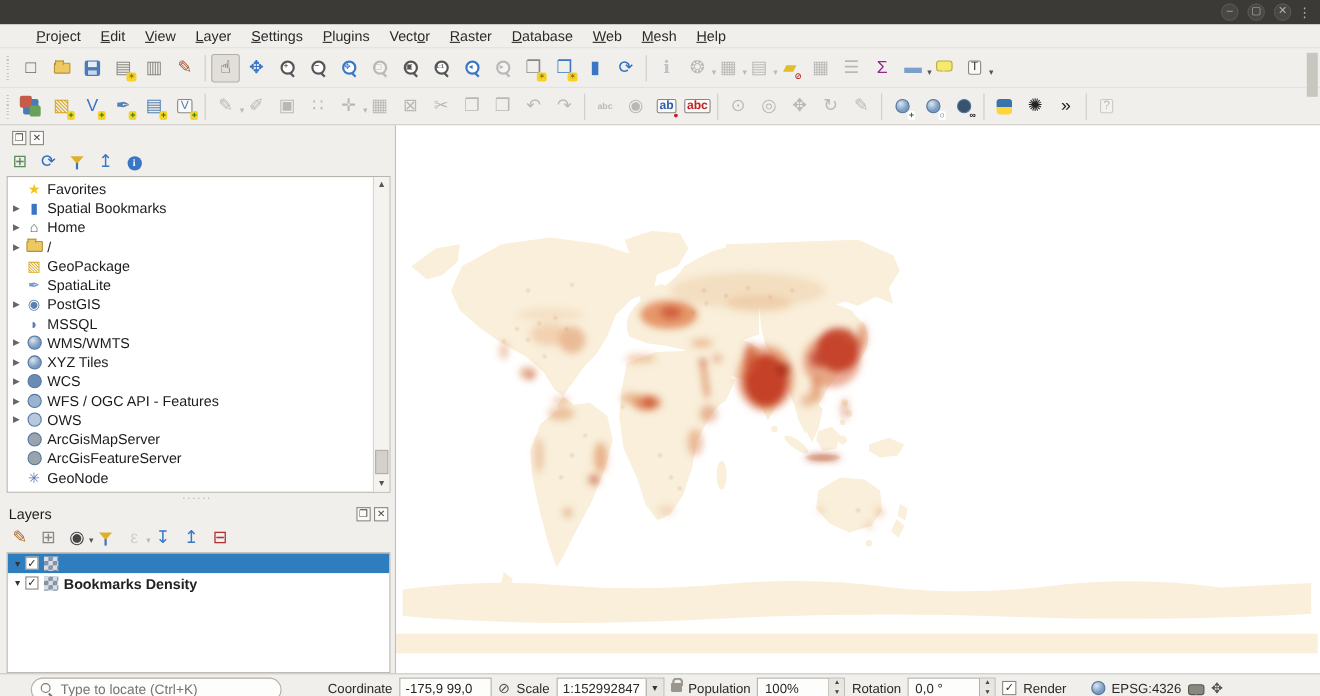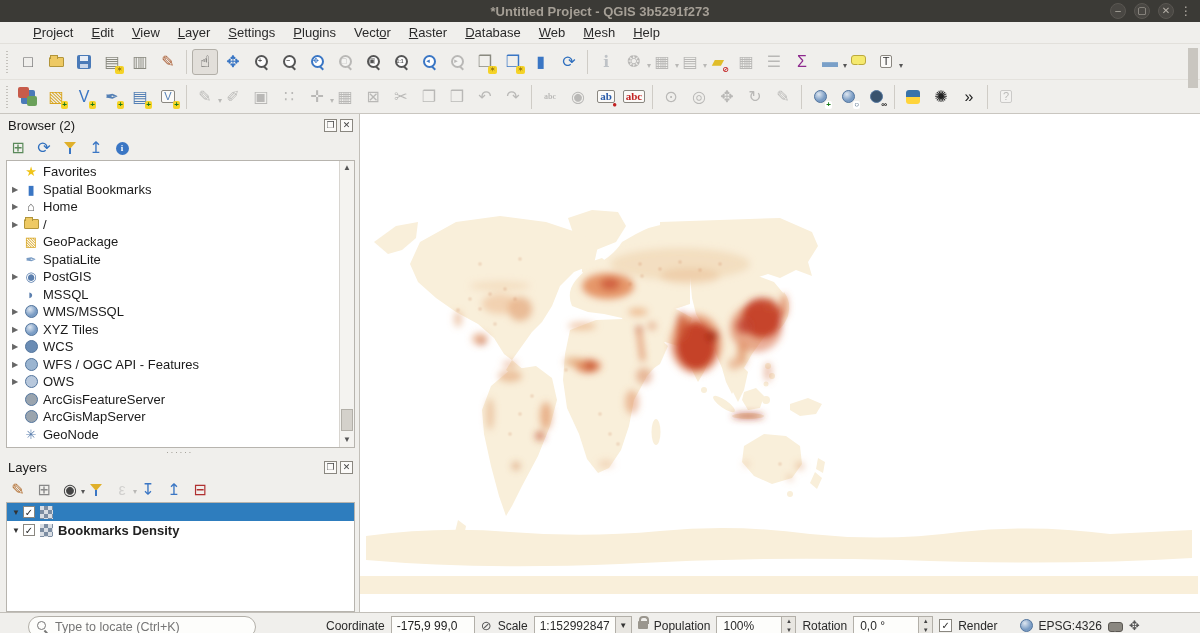--- a/index.html
+++ b/index.html
@@ -26,21 +26,21 @@
   .toolbar.row2 { height:34px; border-bottom:1px solid #c9c6c0; }
   .tb-grip { width:8px; height:22px; margin:0 2px;
     background:repeating-linear-gradient(0deg,#b9b6b0 0 1px,transparent 1px 3px);
     background-size:2px 100%; background-position:2px 0; background-repeat:repeat-y; opacity:.8; }
   .tb-sep { width:1px; height:24px; background:#cfccc6; margin:0 4px; }
   .tb-btn { position:relative; width:26px; height:26px; border-radius:3px; display:flex;
     align-items:center; justify-content:center; margin:0 1px; flex:none; }
   .tb-btn.on { background:#e2dfda; border:1px solid #b2afa8; }
   .tb-btn.dis { opacity:.35; filter:grayscale(.8); }
   .tb-glyph { font-size:16px; line-height:1; color:#555; }
-  .tb-glyph.txt { font-size:8px; font-weight:bold; letter-spacing:0;font-family:Liberation Serif, serif; }
+  .tb-glyph.txt { font-size:8px; font-weight:bold; letter-spacing:0; }
   .tb-glyph.boxed { border:1px solid #8a8780; border-radius:2px; padding:0 2px; font-size:11px; background:#fbfaf8; }
   .tb-badge { position:absolute; right:1px; bottom:1px; font-size:8px; line-height:8px; font-weight:bold;
     background:#f5d327; border-radius:2px; padding:0 1px; }
   .tb-dd { position:absolute; right:-4px; bottom:5px; font-size:8px; color:#555; }
   .edge-strip { position:absolute; right:2px; top:48px; width:10px; height:40px; background:#c9c6c0; }
 
   
   .i-mag { position:relative; width:15px; height:15px; color:#555; }
   .i-mag::before { content:""; position:absolute; left:1px; top:1px; width:9px; height:9px;
     border:2px solid currentColor; border-radius:50%; background:#fefefe; }
@@ -138,21 +138,20 @@
   .combo-arrow { width:16px; background:#e8e6e1; border-left:1px solid #b2afa8; text-align:center; font-size:8px; line-height:18px; color:#333; }
   .sb-check { width:13px; height:13px; border:1px solid #8a8780; background:#fff; font-size:10px; line-height:12px;
     text-align:center; margin-top:3px; }
   .sb-icon { padding-top:2px; font-size:13px; color:#555; }
   .sb-gap { width:10px; }
 </style>
 </head>
 <body>
 
 <div class="titlebar">
-  <div class="title">*Untitled Project - QGIS 3b5291f273</div>
   <div class="win-controls">
     <div class="win-btn">–</div>
     <div class="win-btn">▢</div>
     <div class="win-btn">✕</div>
   </div>
   <div class="kebab">⋮</div>
 </div>
 
 <div class="menubar" id="menubar">
     <span class="menu-item"><u>P</u>roject</span>
@@ -413,21 +412,20 @@
     <div class="tb-btn dis">
       <span class="tb-glyph boxed">?</span>
     </div>
   </div>
 <div class="edge-strip"></div>
 
 <div class="main">
   <div class="dock">
 
     <div class="panel-title">
-      <span class="pt-label">Browser (2)</span>
       <span class="pt-btn">❐</span>
       <span class="pt-btn">✕</span>
     </div>
     <div class="panel-tools" id="browser-tools">
         <div class="tb-btn">
           <span class="tb-glyph" style="color: rgb(90, 138, 90);">⊞</span>
         </div>
         <div class="tb-btn">
           <span class="tb-glyph" style="color: rgb(47, 111, 190);">⟳</span>
         </div>
@@ -497,21 +495,21 @@
             <span class="tw-icon">
               <span class="glyph" style="color: rgb(91, 127, 174);">◗</span>
             </span>
             <span class="tw-label">MSSQL</span>
           </div>
           <div class="tree-row">
             <span class="tw-exp">▶</span>
             <span class="tw-icon">
               <span class="i-globe"></span>
             </span>
-            <span class="tw-label">WMS/MSSQL</span>
+            <span class="tw-label">WMS/WMTS</span>
           </div>
           <div class="tree-row">
             <span class="tw-exp">▶</span>
             <span class="tw-icon">
               <span class="i-globe"></span>
             </span>
             <span class="tw-label">XYZ Tiles</span>
           </div>
           <div class="tree-row">
             <span class="tw-exp">▶</span>
@@ -532,28 +530,28 @@
             <span class="tw-icon">
               <span class="i-globe" style="background: rgb(184, 200, 220);"></span>
             </span>
             <span class="tw-label">OWS</span>
           </div>
           <div class="tree-row">
             <span class="tw-exp"></span>
             <span class="tw-icon">
               <span class="i-globe" style="background: rgb(154, 164, 174);"></span>
             </span>
+            <span class="tw-label">ArcGisMapServer</span>
+          </div>
+          <div class="tree-row">
+            <span class="tw-exp"></span>
+            <span class="tw-icon">
+              <span class="i-globe" style="background: rgb(154, 164, 174);"></span>
+            </span>
             <span class="tw-label">ArcGisFeatureServer</span>
-          </div>
-          <div class="tree-row">
-            <span class="tw-exp"></span>
-            <span class="tw-icon">
-              <span class="i-globe" style="background: rgb(154, 164, 174);"></span>
-            </span>
-            <span class="tw-label">ArcGisMapServer</span>
           </div>
           <div class="tree-row">
             <span class="tw-exp"></span>
             <span class="tw-icon">
               <span class="glyph" style="color: rgb(91, 127, 174);">✳</span>
             </span>
             <span class="tw-label">GeoNode</span>
           </div>
         </div>
       <div class="vscroll">
@@ -735,21 +733,21 @@
       </g>
     </svg>
   </div>
 </div>
 
 <div class="statusbar">
   <div class="locator">
     <span class="loc-mag"></span>
     <input placeholder="Type to locate (Ctrl+K)" style="">
   </div>
-  <span class="sb-label" style="margin-left:64px">Coordinate</span>
+  <span class="sb-label" style="margin-left:36px">Coordinate</span>
   <span class="sb-field" style="width:84px">-175,9 99,0</span>
   <span class="sb-icon">⊘</span>
   <span class="sb-label">Scale</span>
   <span class="sb-combo">
     <span class="val">1:152992847</span>
     <span class="combo-arrow">▼</span>
   </span>
   <span class="i-lock"></span>
   <span class="sb-label">Population</span>
   <span class="sb-spin">

